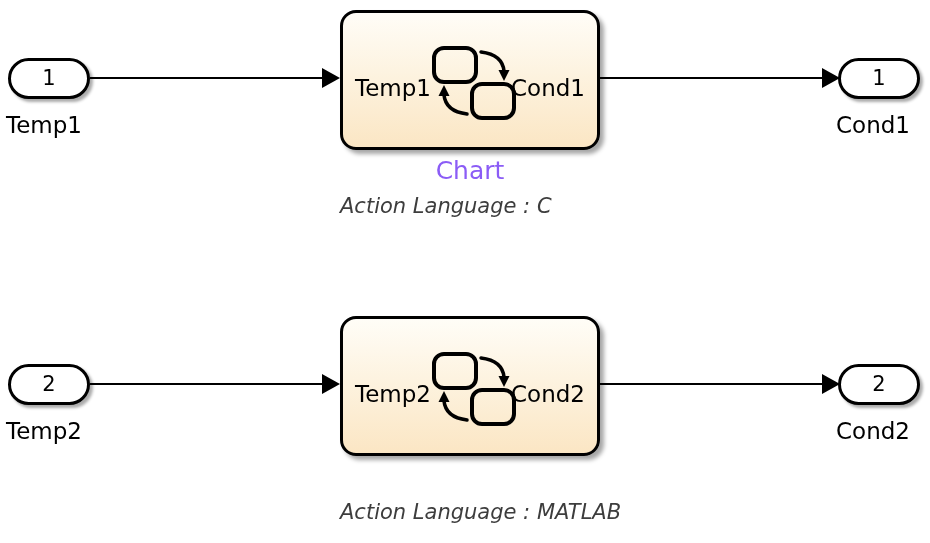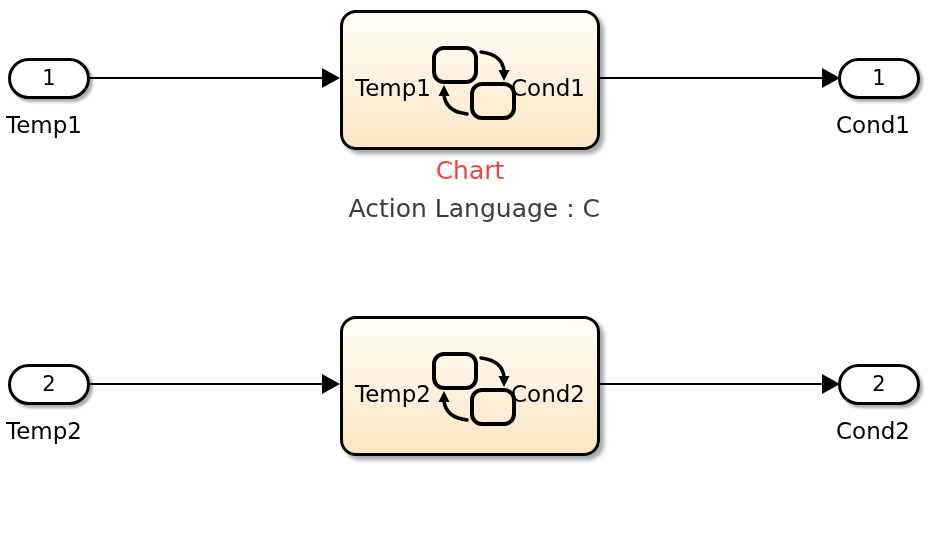--- a/index.html
+++ b/index.html
@@ -121,33 +121,34 @@
 
   
   .block-name {
     position: absolute;
     top: 158px;
     left: 340px;
     width: 260px;
     text-align: center;
     font-size: 25px;
     line-height: 1;
-    color: #ef4444;
+    color: #8b5cf6;
     white-space: nowrap;
   }
   .block-sub {
     position: absolute;
     top: 196px;
     left: 340px;
     width: 260px;
-    text-align: right;
-    font-size: 25px;
+    text-align: left;
+    font-size: 21px;
     line-height: 1;
     color: #3d3d3d;
     white-space: nowrap;
+    font-style: italic;
   }
 </style>
 </head>
 <body>
 
 <div class="canvas">
 
   <div class="row row-1">
 
     <div class="port port-in">
@@ -208,20 +209,21 @@
           <path d="M 50 7 C 66 9 72 16 73 26" fill="none" stroke="#000000" stroke-width="3.5" stroke-linecap="round"></path>
           <path d="M 73 36 L 67.5 25 L 78.5 25 Z" fill="#000000"></path>
           <path d="M 36 69 C 20 67 14 60 13 50" fill="none" stroke="#000000" stroke-width="3.5" stroke-linecap="round"></path>
           <path d="M 13 40 L 7.5 51 L 18.5 51 Z" fill="#000000"></path>
         </svg>
       </span>
 
       <span class="chart-port-text chart-out-text">Cond2</span>
     </div>
 
+    <div class="block-sub">Action Language : MATLAB</div>
 
     <div class="wire wire-out"></div>
     <div class="arrowhead arrow-out"></div>
 
     <div class="port port-out">
       <span class="port-num">2</span>
     </div>
     <div class="port-label port-label-out">Cond2</div>
 
   </div>

